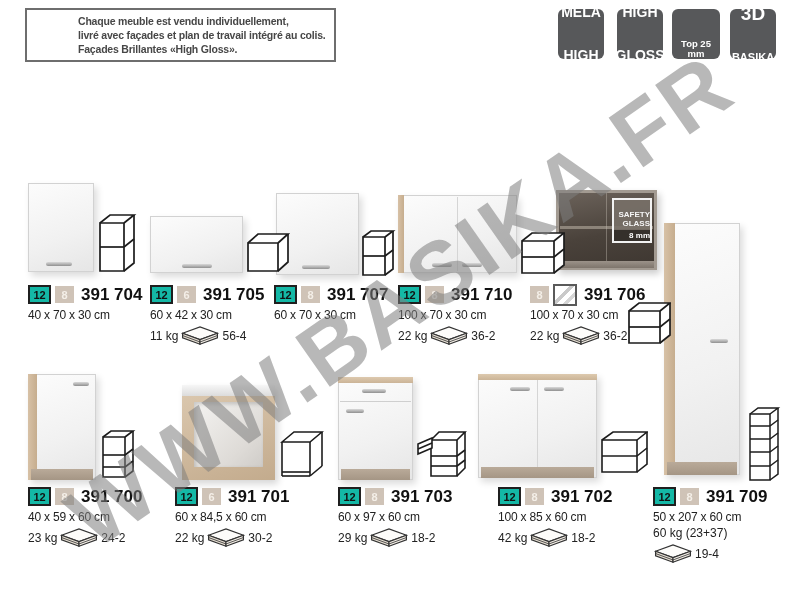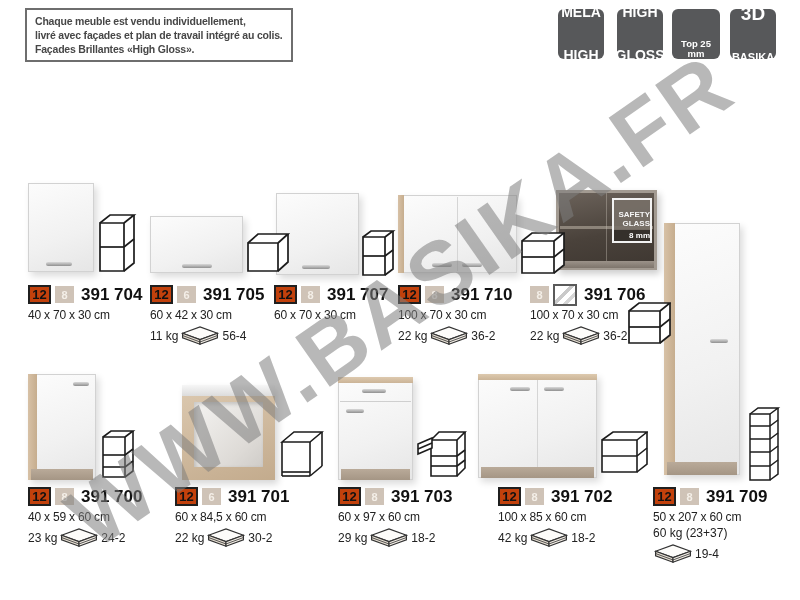--- a/index.html
+++ b/index.html
@@ -3,40 +3,40 @@
 <meta charset="utf-8">
 <style>
   html,body{margin:0;padding:0;background:#fff;}
   .page{position:relative;width:800px;height:600px;background:#fff;overflow:hidden;
         font-family:"Liberation Sans",sans-serif;color:#1a1a1a;}
 
   
   .info-box{position:absolute;left:25px;top:8px;max-width:300px;border:2px solid #6e6e6e;
             background:#fff;padding:4px 8px;font-weight:bold;color:#474747;
             font-size:10.5px;line-height:14px;letter-spacing:-0.2px;}
-  .info-box div{white-space:nowrap;}
+  .info-box div{white-space:nowrap;margin-left:43px;}
 
   
   .fbadge{position:absolute;top:9px;width:46px;height:50px;background:#57585a;border-radius:6px;
           color:#fff;font-weight:bold;text-align:center;display:flex;flex-direction:column;
           align-items:center;justify-content:center;line-height:15px;font-size:14px;gap:28px;}
   .fbadge .big{font-size:19px;line-height:18px;}
   .fbadge .small{font-size:11px;line-height:12px;}
   .fbadge .cap{font-size:9.5px;line-height:10px;margin-top:2px;}
 
   
   .watermark{position:absolute;left:-60px;top:250px;width:920px;text-align:center;
              font-size:88px;font-weight:800;letter-spacing:3px;white-space:nowrap;
              color:rgba(125,125,125,0.55);transform:rotate(-35deg);z-index:60;pointer-events:none;}
 
   
   .plabel{position:absolute;z-index:10;}
   .brow{display:flex;align-items:center;height:19px;}
-  .b12{width:19px;height:15px;border:2px solid #1f1f1f;background:#c2410c;color:#111;
-       font-size:13px;font-weight:bold;display:flex;align-items:center;justify-content:center;}
+  .b12{width:19px;height:15px;border:2px solid #1f1f1f;background:#14b8a6;color:#111;
+       font-size:11px;font-weight:bold;display:flex;align-items:center;justify-content:center;}
   .bpack{width:19px;height:17px;background:#cfc3b7;color:#f4efe8;font-size:11px;font-weight:bold;
          display:flex;align-items:center;justify-content:center;margin-left:4px;}
   .bglass{width:20px;height:18px;border:2px solid #5a5a5a;margin-left:4px;
           background:linear-gradient(135deg,#fff 0 38%,#c9c9c9 38% 50%,#fff 50% 68%,#d6d6d6 68% 80%,#fff 80%);}
   .code{font-size:17px;font-weight:bold;color:#111;margin-left:7px;letter-spacing:0;white-space:nowrap;}
   .dims{font-size:12px;color:#222;margin-top:4px;letter-spacing:-0.2px;white-space:nowrap;}
   .wrow{display:flex;align-items:center;font-size:12px;color:#222;margin-top:3px;gap:2px;white-space:nowrap;}
   .weightline{font-size:12px;color:#222;margin-top:2px;white-space:nowrap;}
 
   

